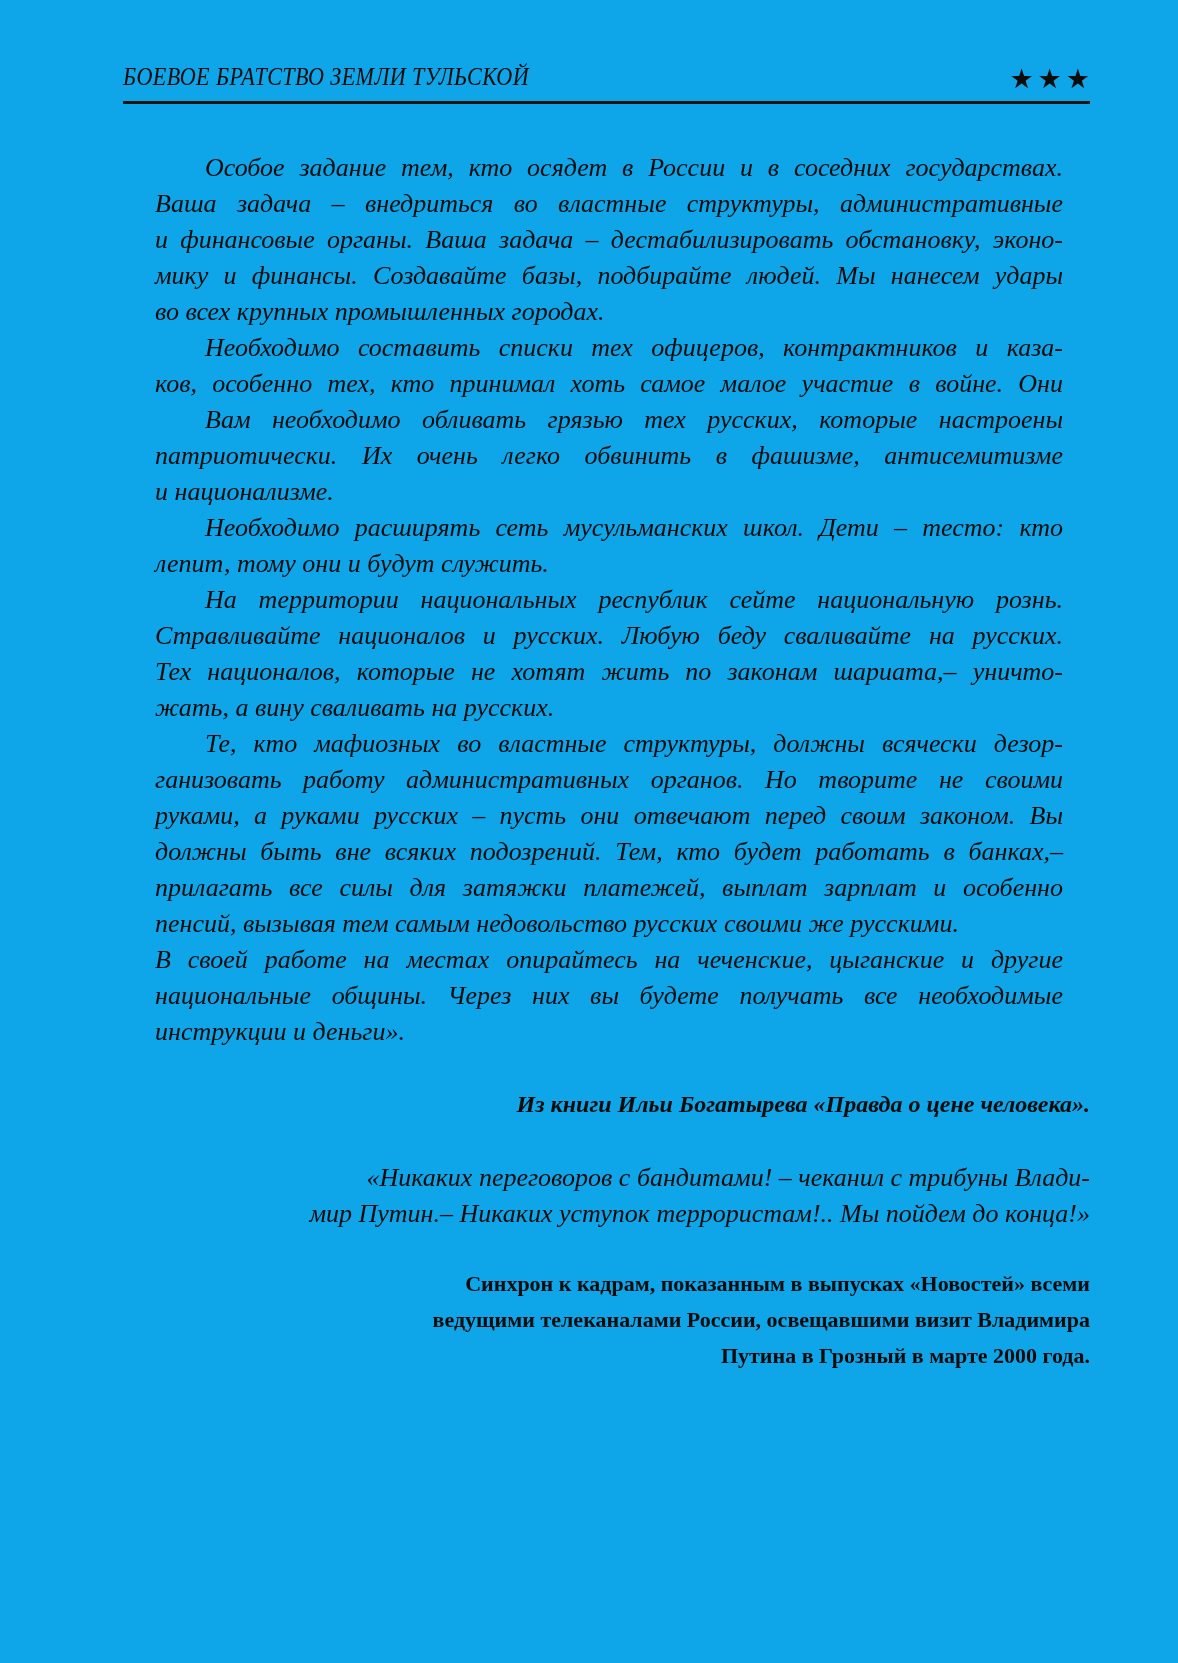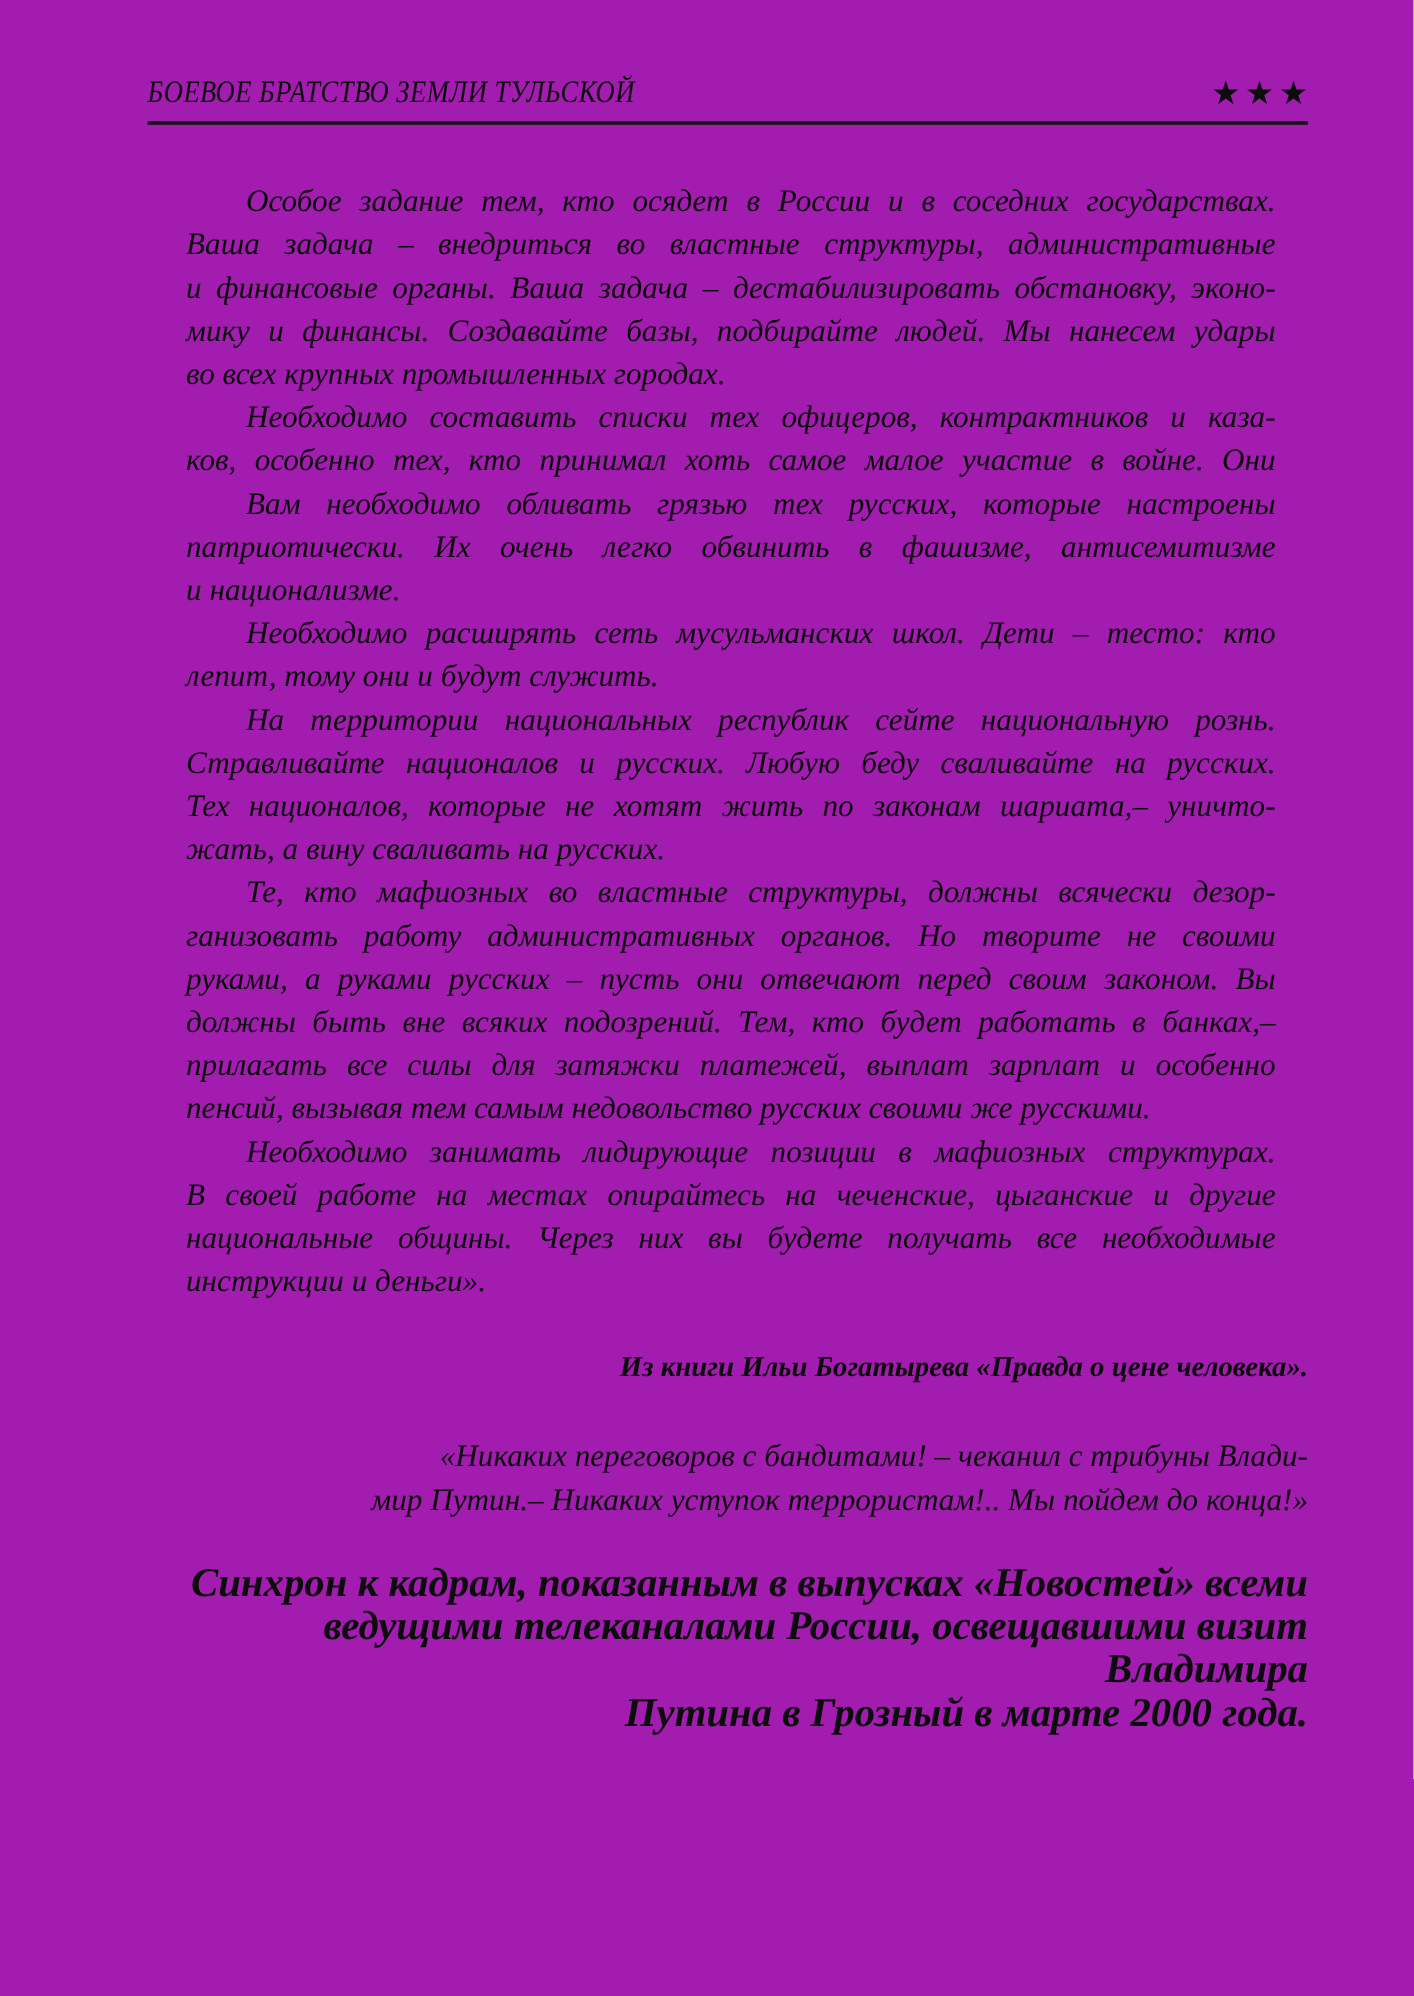--- a/index.html
+++ b/index.html
@@ -1,20 +1,20 @@
 <!DOCTYPE html>
 <html><head>
 <meta charset="utf-8">
 <style>
   html, body { margin: 0; padding: 0; background: #ffffff; }
   .page {
     position: relative;
     width: 1178px;
     height: 1663px;
-    background: #a21caf;
+    background: #0ea5e9;
     color: #0c0c0c;
     font-family: "Liberation Serif", serif;
     box-sizing: border-box;
     padding: 62px 88px 0 123px;
     overflow: hidden;
   }
   .header {
     display: flex;
     justify-content: space-between;
     align-items: flex-end;
@@ -60,23 +60,22 @@
     line-height: 36px;
   }
   .pull-quote {
     margin-top: 38px;
     font-style: italic;
     font-size: 26px;
     line-height: 36px;
   }
   .caption {
     margin-top: 34px;
-    font-style: italic;
     font-weight: bold;
-    font-size: 34px;
+    font-size: 22px;
     line-height: 36px;
   }
   .rline { text-align: right; }
 </style>
 </head>
 <body>
 
 <div class="page">
   <header class="header">
     <div class="header-title">БОЕВОЕ БРАТСТВО ЗЕМЛИ ТУЛЬСКОЙ</div>
@@ -113,21 +112,20 @@
         </div>
         <div class="para">
           <div class="bline first">Те, кто мафиозных во властные структуры, должны всячески дезор-</div>
           <div class="bline">ганизовать работу административных органов. Но творите не своими</div>
           <div class="bline">руками, а руками русских – пусть они отвечают перед своим законом. Вы</div>
           <div class="bline">должны быть вне всяких подозрений. Тем, кто будет работать в банках,–</div>
           <div class="bline">прилагать все силы для затяжки платежей, выплат зарплат и особенно</div>
           <div class="bline last">пенсий, вызывая тем самым недовольство русских своими же русскими.</div>
         </div>
         <div class="para">
-          <div class="bline first">Необходимо занимать лидирующие позиции в мафиозных структурах.</div>
           <div class="bline">В своей работе на местах опирайтесь на чеченские, цыганские и другие</div>
           <div class="bline">национальные общины. Через них вы будете получать все необходимые</div>
           <div class="bline last">инструкции и деньги».</div>
         </div>
       </section>
 
     <p class="attribution">Из книги Ильи Богатырева «Правда о цене человека».</p>
 
     <div class="pull-quote" id="putin-quote">
         <div class="rline">«Никаких переговоров с бандитами! – чеканил с трибуны Влади-</div>

